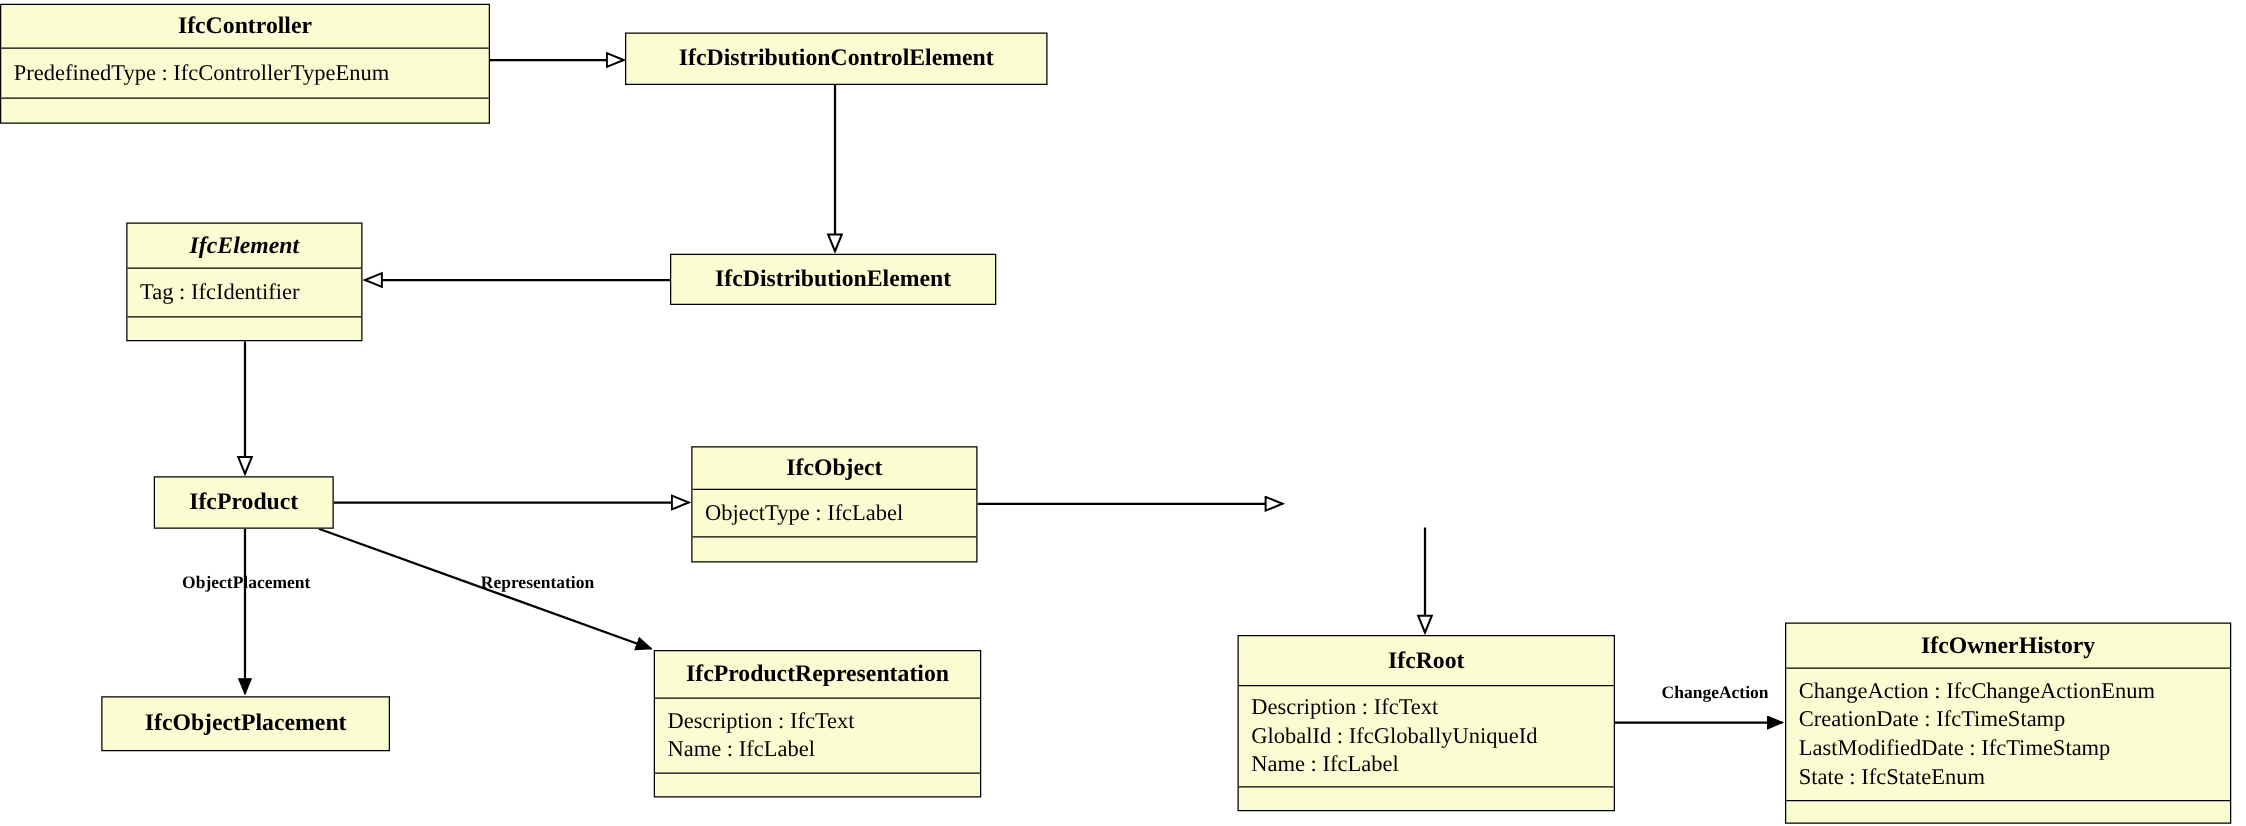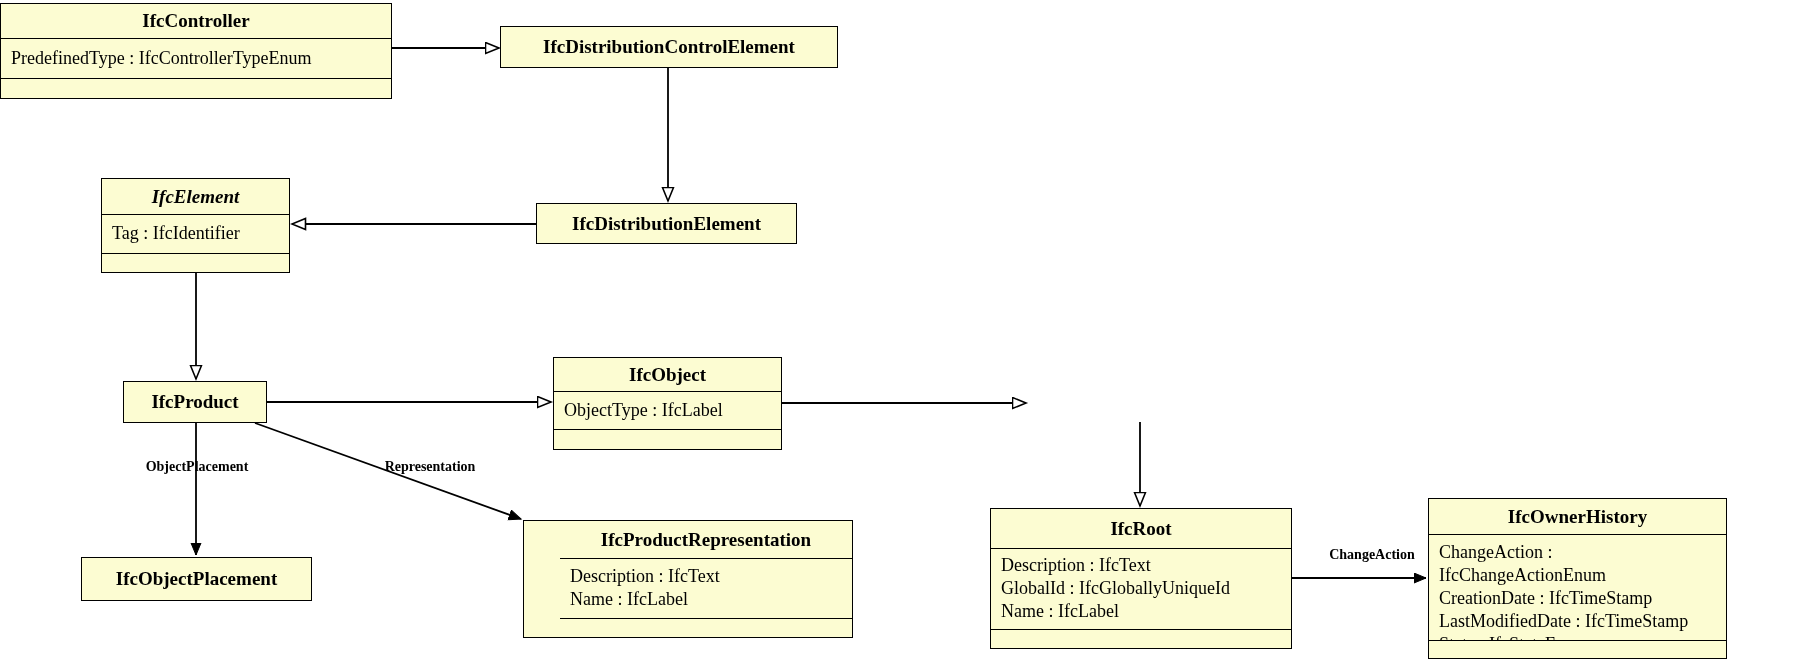--- a/index.html
+++ b/index.html
@@ -115,21 +115,21 @@
       <div>ObjectType : IfcLabel</div>
     </div>
     <div class="empty-compartment"></div>
   </div>
 
   <div class="node single" style="left:123px; top:381px; width:144px; height:42px;">
     <div class="node-title">IfcProduct</div>
   </div>
 
 
-  <div class="node" style="left:523px; top:520px; width:330px; height:118px;padding-left:36px;">
+  <div class="node" style="left:523px; top:520px; width:262px; height:118px;">
     <div class="node-title" style="height:37px;">IfcProductRepresentation</div>
     <div class="attrs" style="height:60px; padding-top:6px;">
       <div>Description : IfcText</div>
       <div>Name : IfcLabel</div>
     </div>
     <div class="empty-compartment"></div>
   </div>
 
   <div class="node single" style="left:81px; top:557px; width:231px; height:44px;">
     <div class="node-title">IfcObjectPlacement</div>
@@ -138,21 +138,21 @@
   <div class="node" style="left:990px; top:508px; width:302px; height:141px;">
     <div class="node-title" style="height:39px;">IfcRoot</div>
     <div class="attrs" style="height:81px; padding-top:5px;">
       <div>Description : IfcText</div>
       <div>GlobalId : IfcGloballyUniqueId</div>
       <div>Name : IfcLabel</div>
     </div>
     <div class="empty-compartment"></div>
   </div>
 
-  <div class="node" style="left:1428px; top:498px; width:299px; height:161px;">
+  <div class="node" style="left:1428px; top:498px; width:357px; height:161px;">
     <div class="node-title" style="height:35px;">IfcOwnerHistory</div>
     <div class="attrs" style="height:106px; padding-top:6px;">
       <div>ChangeAction : IfcChangeActionEnum</div>
       <div>CreationDate : IfcTimeStamp</div>
       <div>LastModifiedDate : IfcTimeStamp</div>
       <div>State : IfcStateEnum</div>
     </div>
     <div class="empty-compartment"></div>
   </div>
 

